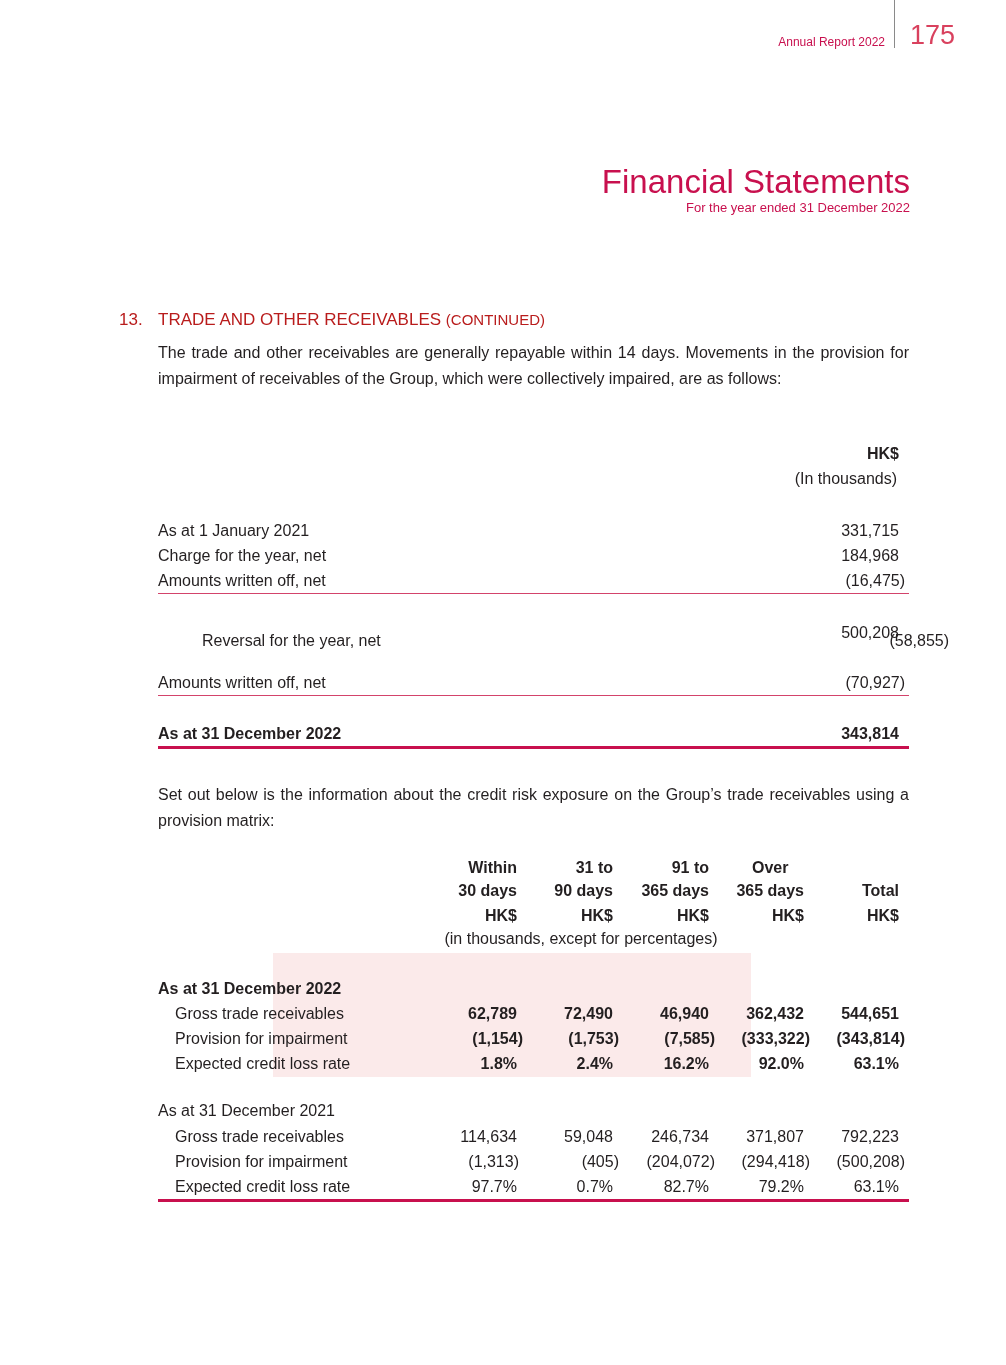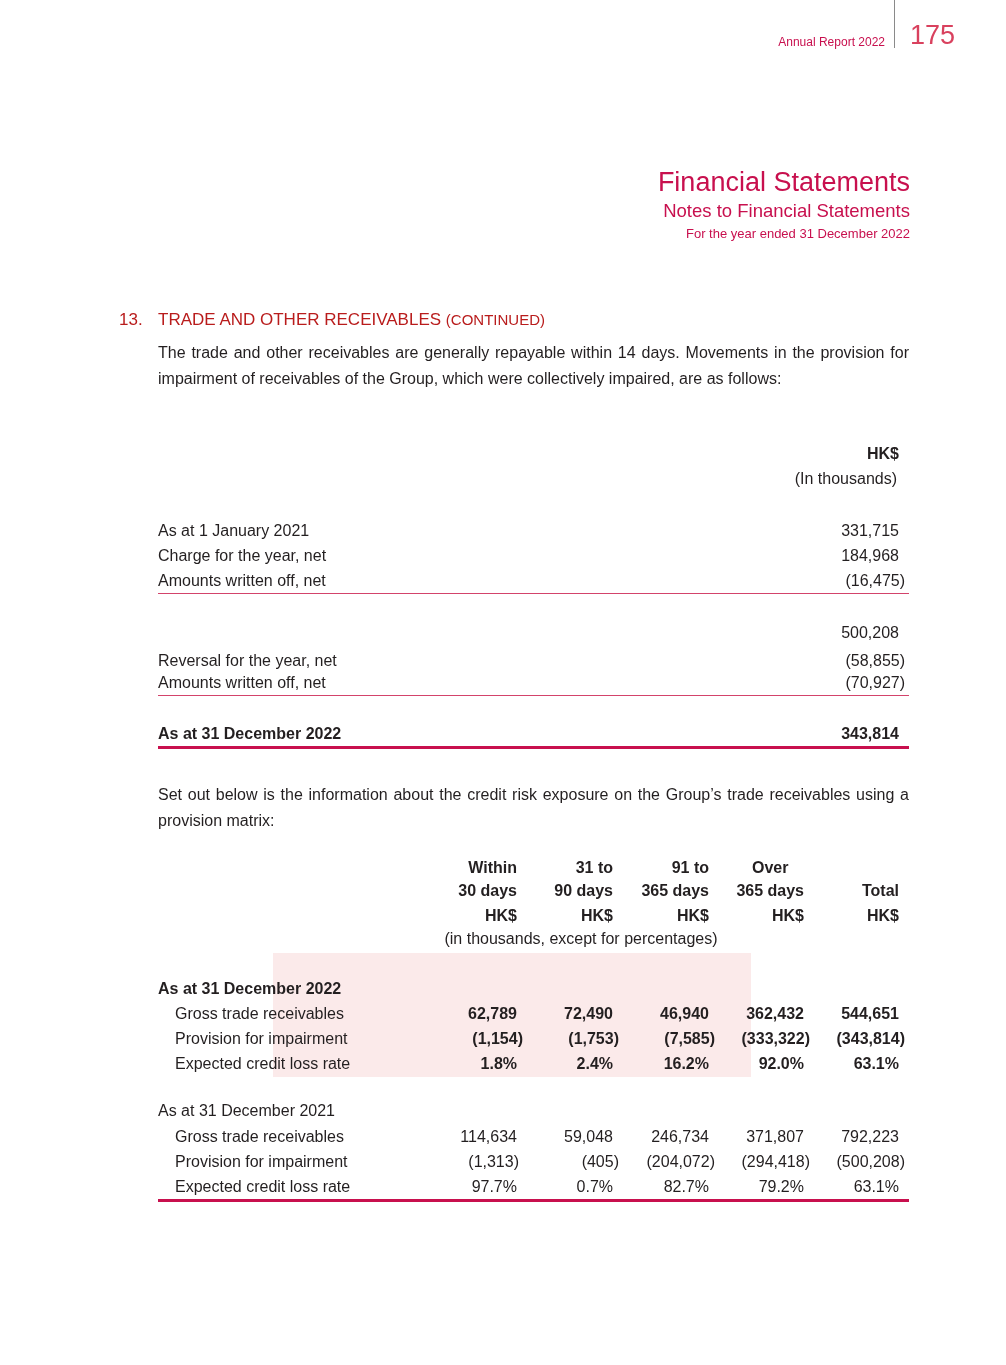--- a/index.html
+++ b/index.html
@@ -9,21 +9,21 @@
     color: #231f20;
   }
 
   
   .page-header { position: absolute; top: 0; right: 0; width: 1006px; height: 60px; }
   .running-title { position: absolute; right: 121px; top: 35px; font-size: 12px; color: #c8104e; }
   .header-rule { position: absolute; left: 894px; top: 0; width: 1px; height: 48px; background: #8a8a8a; }
   .page-number { position: absolute; left: 910px; top: 20px; font-size: 27px; color: #d9415e; font-weight: 300; }
 
   .title-block { position: absolute; right: 96px; top: 166px; text-align: right; color: #c8104e; }
-  .title-main { font-size: 27px; line-height: 32px; margin-left: 48px; }
+  .title-main { font-size: 33px; line-height: 32px; margin-left: 48px; }
   .title-sub { font-size: 18.5px; line-height: 26px; margin-top: 0; }
   .title-period { font-size: 13px; line-height: 18px; margin-top: 1px; }
 
   
   .section-head { position: absolute; left: 119px; top: 310px; font-size: 17px; color: #b91c1c; }
   .section-head .num { display: inline-block; width: 39px; }
   .section-head .cont { font-size: 15px; }
 
   .para { position: absolute; left: 158px; width: 751px; font-size: 16px; line-height: 25.5px; text-align: justify; }
   .para1 { top: 340px; }
@@ -55,21 +55,20 @@
 <body>
 
 <div class="page-header">
   <span class="running-title">Annual Report 2022</span>
   <div class="header-rule"></div>
   <span class="page-number">175</span>
 </div>
 
 <div class="title-block">
   <div class="title-main">Financial Statements</div>
-  <div class="title-sub">Notes to Financial Statements</div>
   <div class="title-period">For the year ended 31 December 2022</div>
 </div>
 
 <div class="section-head">
   <span class="num">13.</span><span>TRADE AND OTHER RECEIVABLES</span>
   <span class="cont">(CONTINUED)</span>
 </div>
 
 <div class="para para1">The trade and other receivables are generally repayable within 14 days. Movements in the provision for impairment of receivables of the Group, which were collectively impaired, are as follows:</div>
 
@@ -87,21 +86,21 @@
   </div>
   <div class="mv-row" style="top:568px;">
     <span class="lbl">Amounts written off, net</span>
     <span class="val neg">(16,475)</span>
   </div>
   <div class="rule-thin" style="top:593px;"></div>
 
   <div class="mv-row" style="top:620px;">
     <span class="val">500,208</span>
   </div>
-  <div class="mv-row" style="top:648px;">
+  <div class="mv-row" style="top:628px;margin-left:44px;">
     <span class="lbl">Reversal for the year, net</span>
     <span class="val neg">(58,855)</span>
   </div>
   <div class="mv-row" style="top:670px;">
     <span class="lbl">Amounts written off, net</span>
     <span class="val neg">(70,927)</span>
   </div>
   <div class="rule-thin" style="top:695px;"></div>
 
   <div class="mv-row bold" style="top:721px;">

